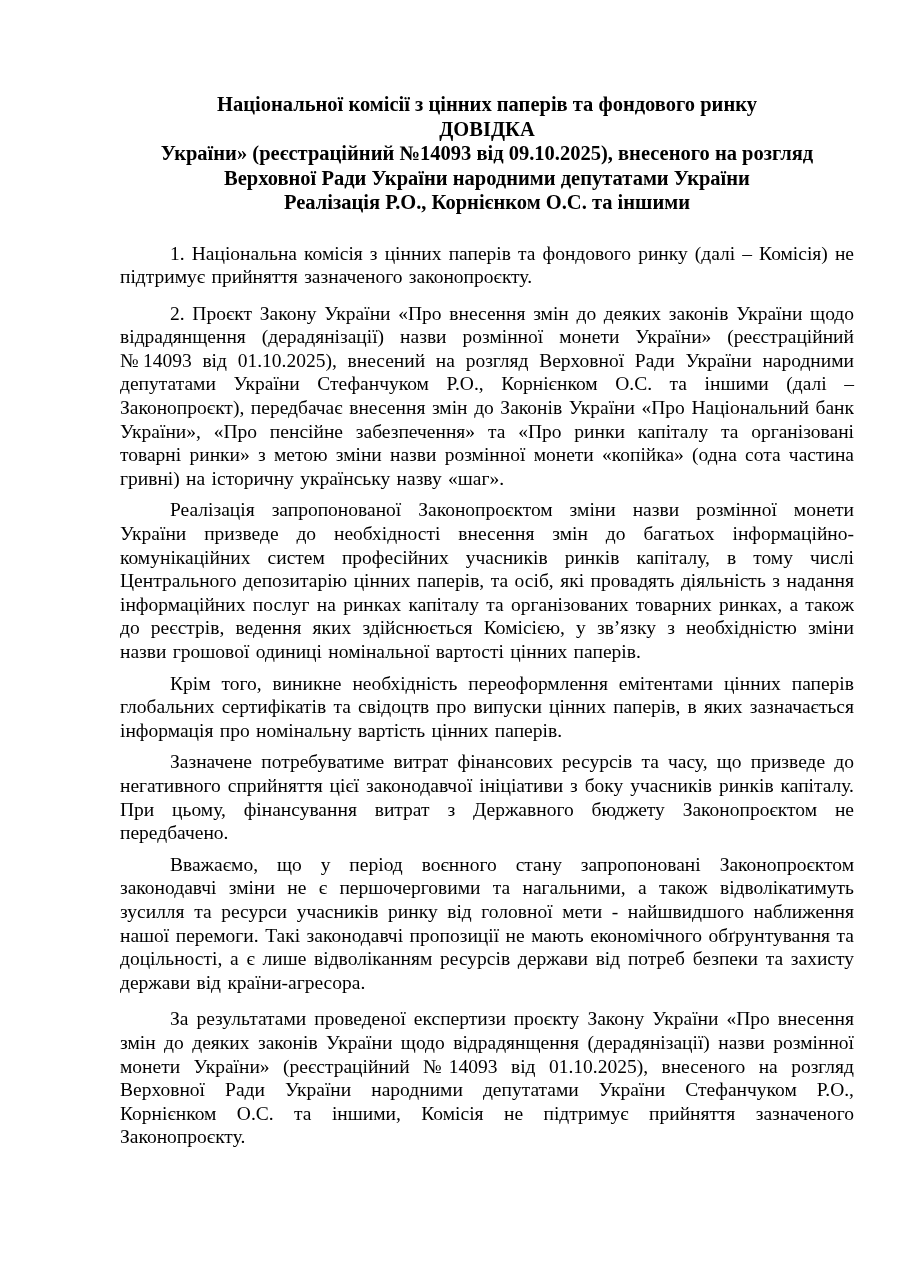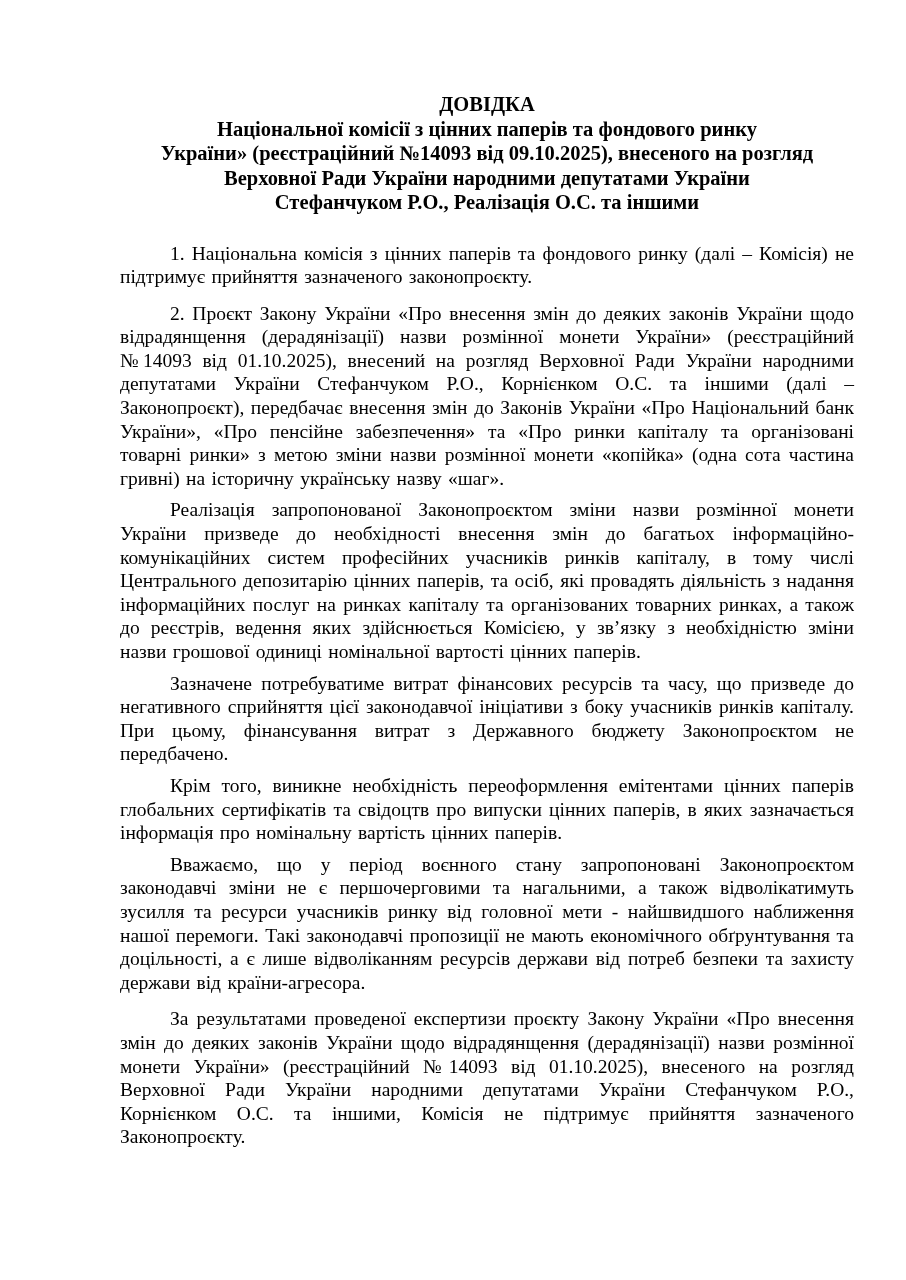--- a/index.html
+++ b/index.html
@@ -48,29 +48,29 @@
     margin-top: 13px;
   }
 </style>
 </head>
 <body>
 
 <div class="page">
   <div class="content">
 
     <div class="doc-title">
+      <div class="title-line">Національної комісії з цінних паперів та фондового ринку</div>
       <div class="title-line">ДОВІДКА</div>
-      <div class="title-line">Національної комісії з цінних паперів та фондового ринку</div>
       <div class="title-line">України» (реєстраційний №14093 від 09.10.2025), внесеного на розгляд</div>
       <div class="title-line">Верховної Ради України народними депутатами України</div>
-      <div class="title-line">Стефанчуком Р.О., Реалізація О.С. та іншими</div>
+      <div class="title-line">Реалізація Р.О., Корнієнком О.С. та іншими</div>
     </div>
 
     <p class="para">1. Національна комісія з цінних паперів та фондового ринку (далі – Комісія) не підтримує прийняття зазначеного законопроєкту.</p>
     <p class="para gap">2. Проєкт Закону України «Про внесення змін до деяких законів України щодо відрадянщення (дерадянізації) назви розмінної монети України» (реєстраційний №14093 від 01.10.2025), внесений на розгляд Верховної Ради України народними депутатами України Стефанчуком Р.О., Корнієнком О.С. та іншими (далі – Законопроєкт), передбачає внесення змін до Законів України «Про Національний банк України», «Про пенсійне забезпечення» та «Про ринки капіталу та організовані товарні ринки» з метою зміни назви розмінної монети «копійка» (одна сота частина гривні) на історичну українську назву «шаг».</p>
     <p class="para">Реалізація запропонованої Законопроєктом зміни назви розмінної монети України призведе до необхідності внесення змін до багатьох інформаційно-комунікаційних систем професійних учасників ринків капіталу, в тому числі Центрального депозитарію цінних паперів, та осіб, які провадять діяльність з надання інформаційних послуг на ринках капіталу та організованих товарних ринках, а також до реєстрів, ведення яких здійснюється Комісією, у зв’язку з необхідністю зміни назви грошової одиниці номінальної вартості цінних паперів.</p>
+    <p class="para">Крім того, виникне необхідність переоформлення емітентами цінних паперів глобальних сертифікатів та свідоцтв про випуски цінних паперів, в яких зазначається  інформація про номінальну вартість цінних паперів.</p>
     <p class="para">Зазначене потребуватиме витрат фінансових ресурсів та часу, що призведе до негативного сприйняття цієї законодавчої ініціативи з боку учасників ринків капіталу. При цьому, фінансування витрат з Державного бюджету Законопроєктом не передбачено.</p>
-    <p class="para">Крім того, виникне необхідність переоформлення емітентами цінних паперів глобальних сертифікатів та свідоцтв про випуски цінних паперів, в яких зазначається  інформація про номінальну вартість цінних паперів.</p>
     <p class="para">Вважаємо, що у період воєнного стану запропоновані Законопроєктом законодавчі зміни не є першочерговими та нагальними, а також відволікатимуть зусилля та ресурси учасників ринку від головної мети - найшвидшого наближення нашої перемоги. Такі законодавчі пропозиції не мають економічного обґрунтування та доцільності, а є лише відволіканням ресурсів держави від потреб безпеки та захисту держави від країни-агресора.</p>
     <p class="para gap">За результатами проведеної експертизи проєкту Закону України «Про внесення змін до деяких законів України щодо відрадянщення (дерадянізації) назви розмінної монети України» (реєстраційний №14093 від 01.10.2025), внесеного на розгляд Верховної Ради України народними депутатами України Стефанчуком Р.О., Корнієнком О.С. та іншими, Комісія не підтримує прийняття зазначеного Законопроєкту.</p>
 
   </div>
 </div>
 
 </body></html>

